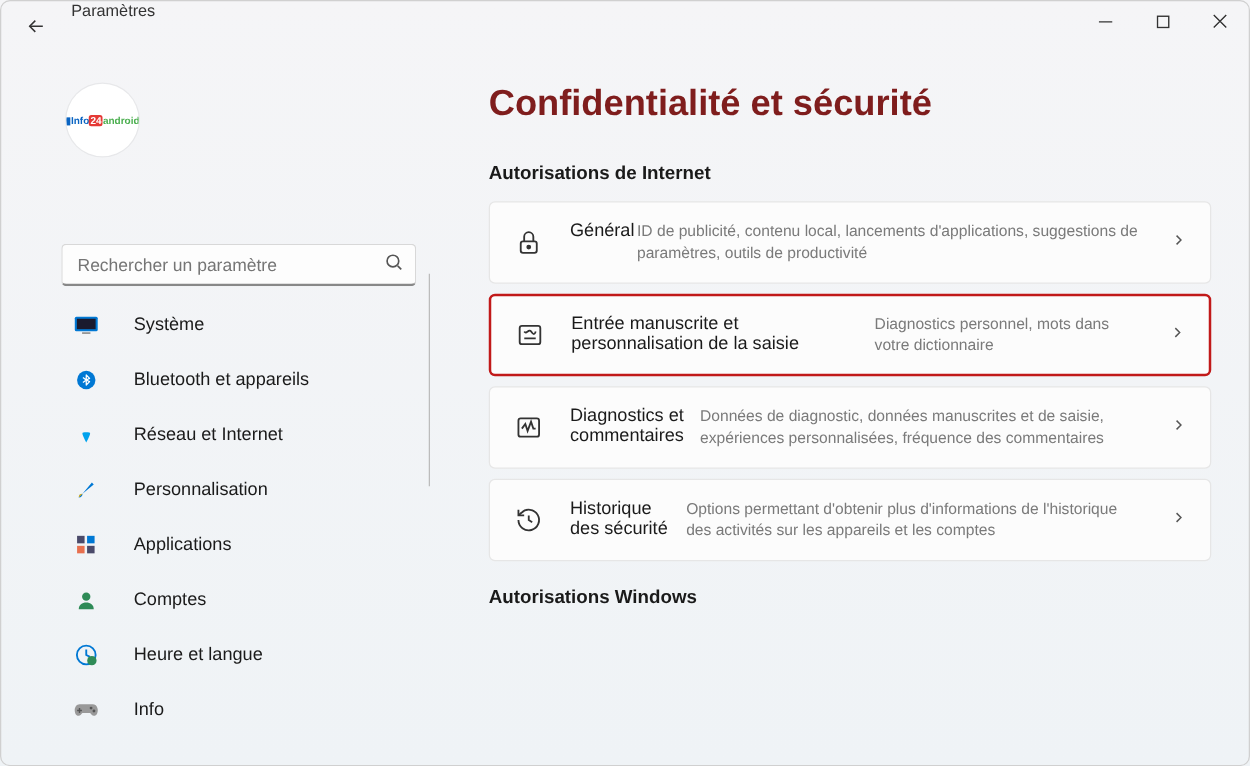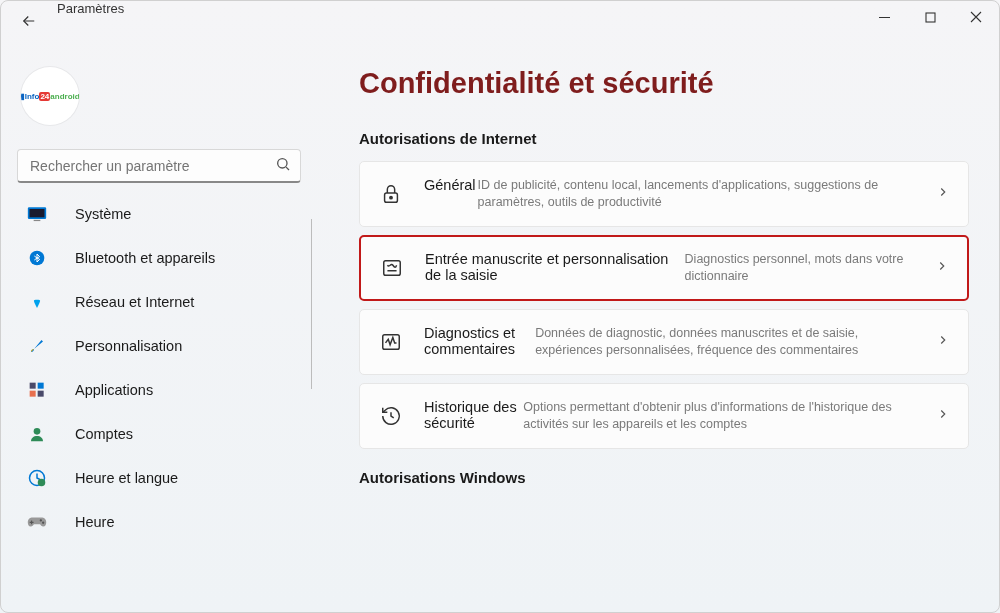--- a/index.html
+++ b/index.html
@@ -2,27 +2,27 @@
 <html><head>
   <meta charset="utf-8">
   <style>
     * { margin: 0; padding: 0; box-sizing: border-box; font-family: "Segoe UI", -apple-system, sans-serif; }
     body { width: 1000px; height: 613px; background: linear-gradient(to bottom, #f5f5f7 0%, #eff3f6 100%); overflow: hidden; border: 1px solid #d0d0d0; border-radius: 8px; position: relative; }
     .titlebar { height: 48px; display: flex; align-items: flex-start; padding: 0 8px; }
     .back-btn { width: 40px; height: 40px; display: flex; align-items: center; justify-content: center; cursor: pointer; border-radius: 4px; }
     .title-label { font-size: 13px; color: #333; margin-left: 8px; }
     .win-controls { position: absolute; top: 0; right: 0; display: flex; }
     .win-btn { width: 46px; height: 32px; display: flex; align-items: center; justify-content: center; cursor: pointer; }
-    .content { display: flex; height: calc(100% - 48px); }
+    .content { display: flex; height: calc(100% - 48px); padding-left: 32px; }
     .sidebar { width: 310px; padding: 12px 10px 0 16px; display: flex; flex-direction: column; gap: 6px; position: relative; }
     .avatar-row { display: flex; align-items: center; padding: 6px 4px 18px 4px; }
     .avatar { width: 58px; height: 58px; border-radius: 50%; background: #fff; display: flex; align-items: center; justify-content: center; box-shadow: 0 0 0 1px rgba(0,0,0,0.05); overflow:hidden;}
     .avatar-inner { font-size: 8px; color: #2a7ad6; font-weight: bold; white-space: nowrap; }
     .avatar-inner .ir { background:#e53935; color:#fff; padding:0 1px; border-radius:2px; }
-    .search-wrap { position: relative; margin-bottom: 6px; }
+    .search-wrap { position: relative; margin-bottom: 6px; margin-top: 46px; }
     .search { width: 100%; height: 34px; border: 1px solid #d8d8d8; border-bottom: 2px solid #888; background: #fdfdfd; border-radius: 4px; padding: 0 36px 0 12px; font-size: 14px; color: #555; outline: none; }
     .search-icon { position: absolute; right: 10px; top: 50%; transform: translateY(-50%); color: #555; }
     .nav-item { display: flex; align-items: center; height: 38px; padding: 0 10px; border-radius: 4px; cursor: pointer; gap: 28px; }
     .nav-icon { width: 20px; height: 20px; display:flex; align-items:center; justify-content:center; flex-shrink:0; }
     .nav-label { font-size: 14.5px; color: #1a1a1a; }
     .divider-line { position:absolute; right:-1px; top:170px; width:1px; height:170px; background:#bcbcbc; }
     .main { flex: 1; padding: 18px 30px 0 48px; overflow:hidden; position: relative; }
     .page-title { font-size: 29px; font-weight: 700; color: #7f1d1d; margin-bottom: 30px; }
     .section-h { font-size: 15px; font-weight: 600; color: #1a1a1a; margin-bottom: 14px; }
     .cards { display: flex; flex-direction: column; gap: 8px; }
@@ -151,21 +151,21 @@
     </div>
     <div class="nav-item">
       <span class="nav-icon">
           <svg width="20" height="14" viewBox="0 0 26 16">
             <path d="M6 2h14c3 0 5 3 5 6s-1 6-4 6c-2 0-3-2-4-3h-8c-1 1-2 3-4 3-3 0-4-3-4-6s2-6 5-6z" fill="#999"></path>
             <circle cx="18" cy="6" r="1.5" fill="#555"></circle>
             <circle cx="21" cy="9" r="1.5" fill="#555"></circle>
             <path d="M6 6v5M3.5 8.5h5" stroke="#555" stroke-width="1.5"></path>
           </svg>
         </span>
-      <span class="nav-label">Heure</span>
+      <span class="nav-label">Info</span>
     </div>
 
     <div class="divider-line"></div>
   </div>
 
   <div class="main">
     <h1 class="page-title">Confidentialité et sécurité</h1>
     <h2 class="section-h">Autorisations de Internet</h2>
 
     <div class="cards">

